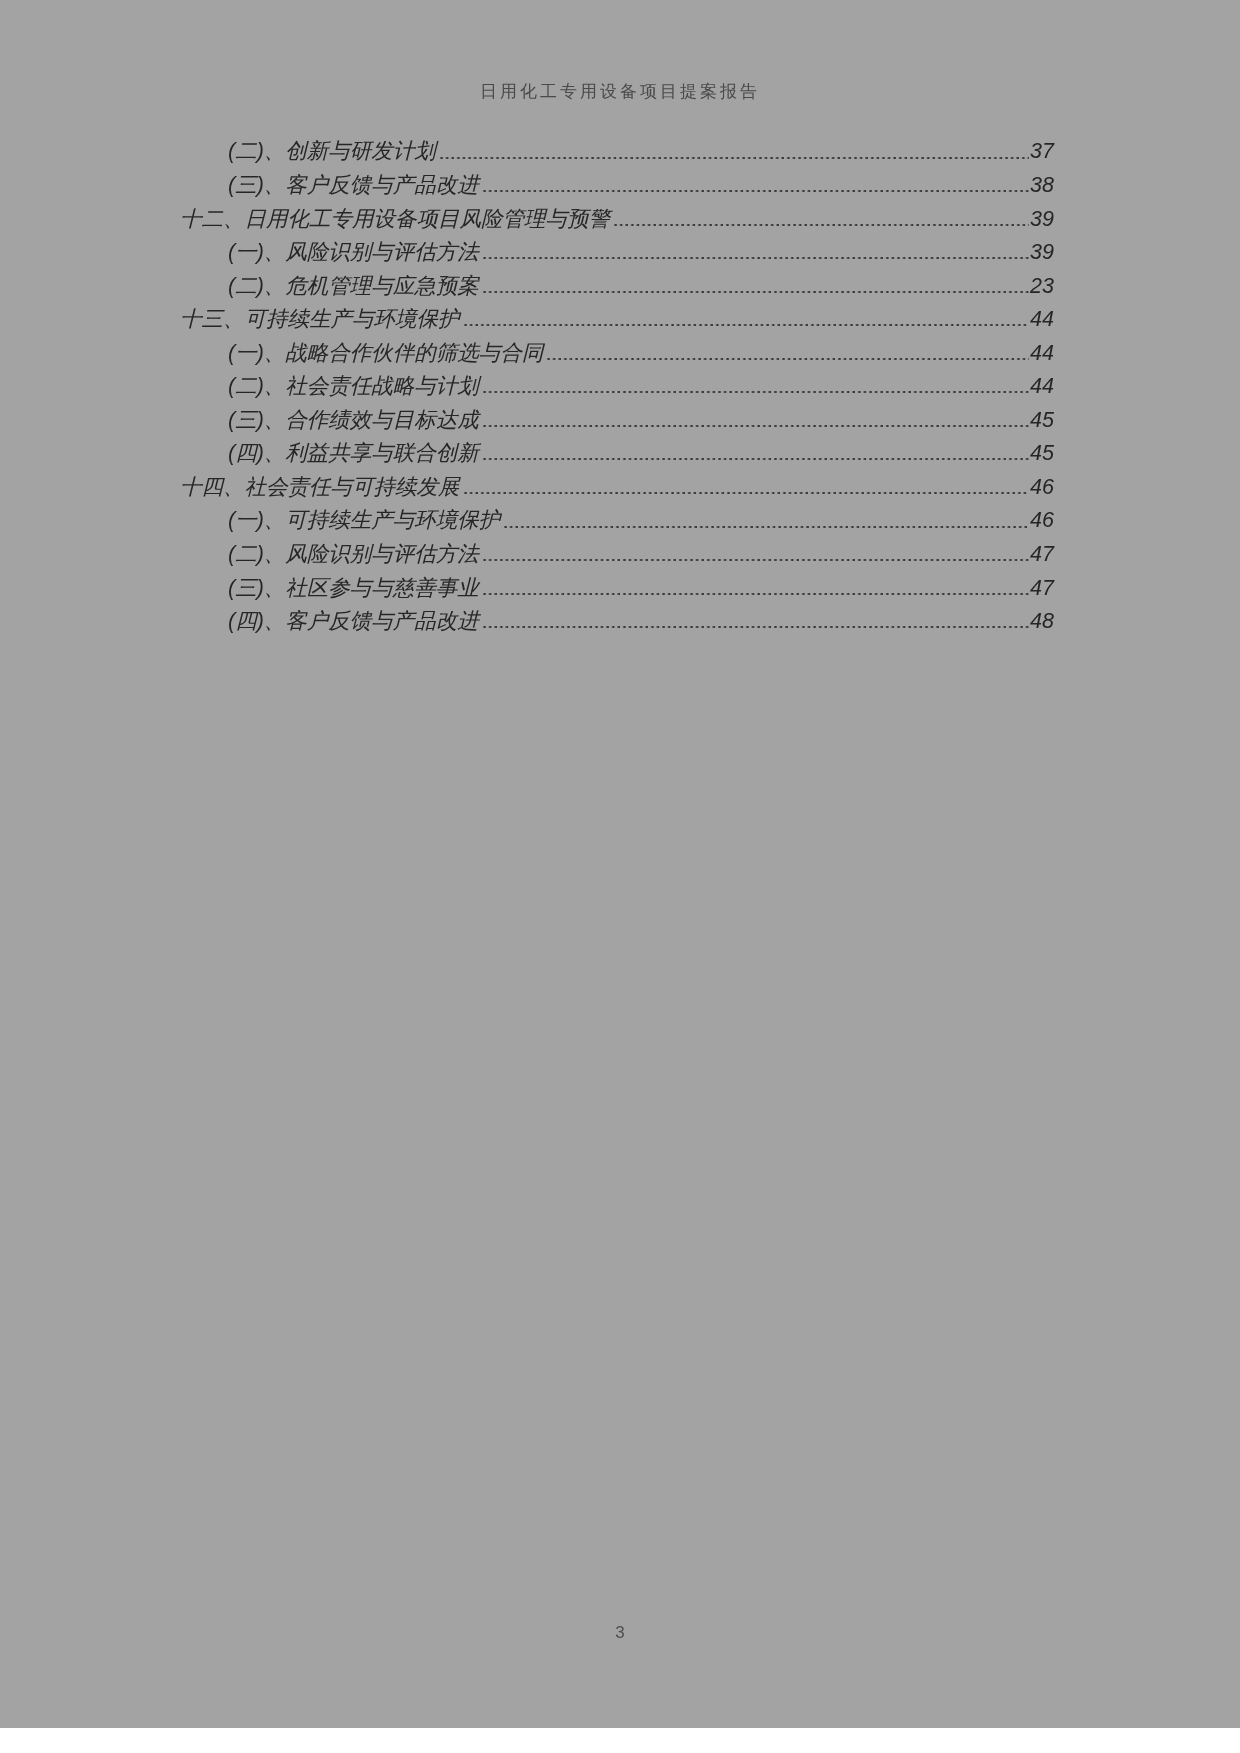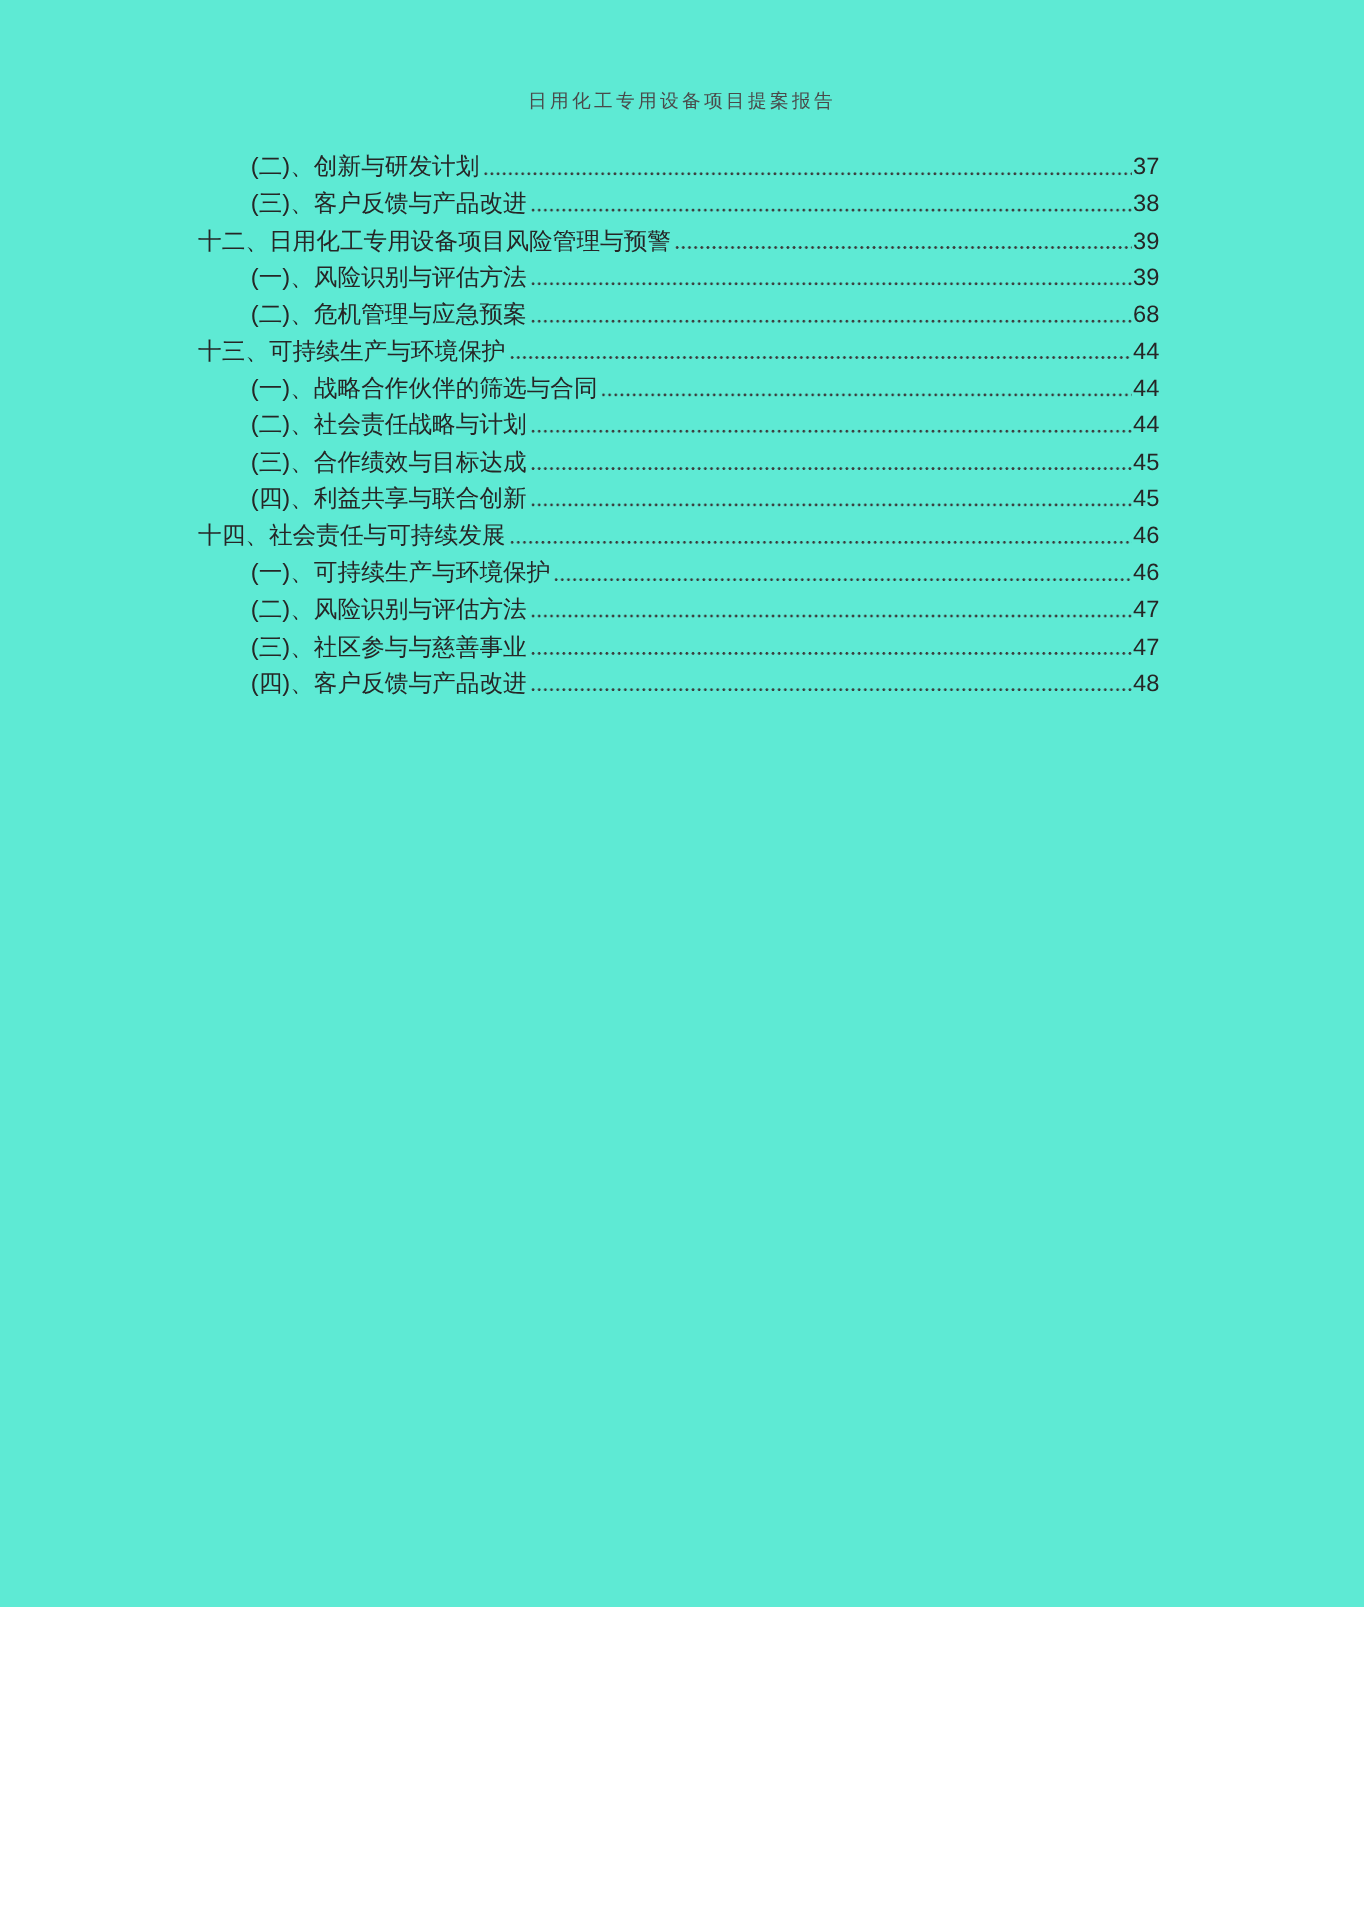--- a/index.html
+++ b/index.html
@@ -3,42 +3,43 @@
 <meta charset="utf-8">
 <style>
   html, body {
     margin: 0;
     padding: 0;
     background: #ffffff;
   }
   .doc-page {
     position: relative;
     width: 1240px;
-    height: 1461px;
-    background: #5eead4;
+    height: 1728px;
+    background: #a3a3a3;
     overflow: hidden;
     font-family: "Liberation Sans", sans-serif;
     color: #262626;
   }
   .doc-header {
     position: absolute;
     top: 80px;
     left: 0;
     width: 100%;
     text-align: center;
     font-family: "Liberation Serif", serif;
     font-size: 17px;
     letter-spacing: 3px;
     color: #4a4a4a;
   }
   .toc {
     position: absolute;
     top: 130px;
     left: 180px;
     width: 874px;
+    font-style: italic;
   }
   .toc-row {
     display: flex;
     align-items: flex-end;
     height: 33.55px;
     font-size: 21.5px;
     line-height: 1.12;
     color: #262626;
   }
   .toc-row.lvl2 {
@@ -101,21 +102,21 @@
 
   <div class="toc-row lvl2">
     <span class="toc-label">(一)、风险识别与评估方法</span>
     <span class="toc-leader"></span>
     <span class="toc-page">39</span>
   </div>
 
   <div class="toc-row lvl2">
     <span class="toc-label">(二)、危机管理与应急预案</span>
     <span class="toc-leader"></span>
-    <span class="toc-page">68</span>
+    <span class="toc-page">23</span>
   </div>
 
   <div class="toc-row lvl1">
     <span class="toc-label">十三、可持续生产与环境保护</span>
     <span class="toc-leader"></span>
     <span class="toc-page">44</span>
   </div>
 
   <div class="toc-row lvl2">
     <span class="toc-label">(一)、战略合作伙伴的筛选与合同</span>

